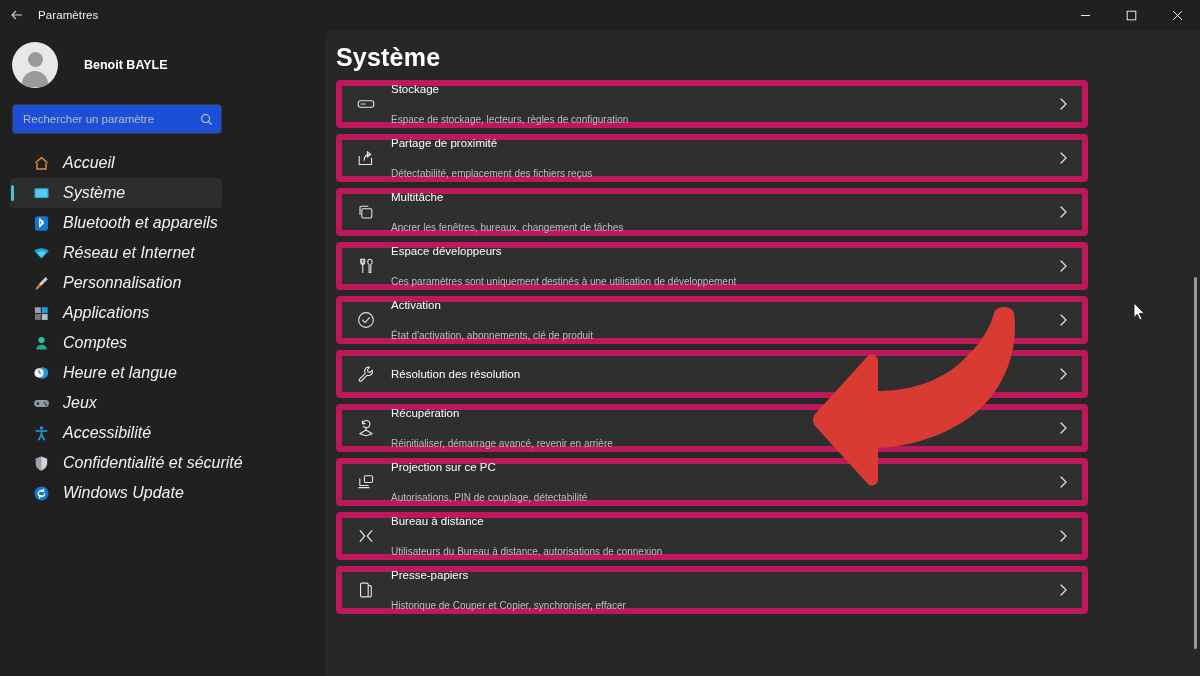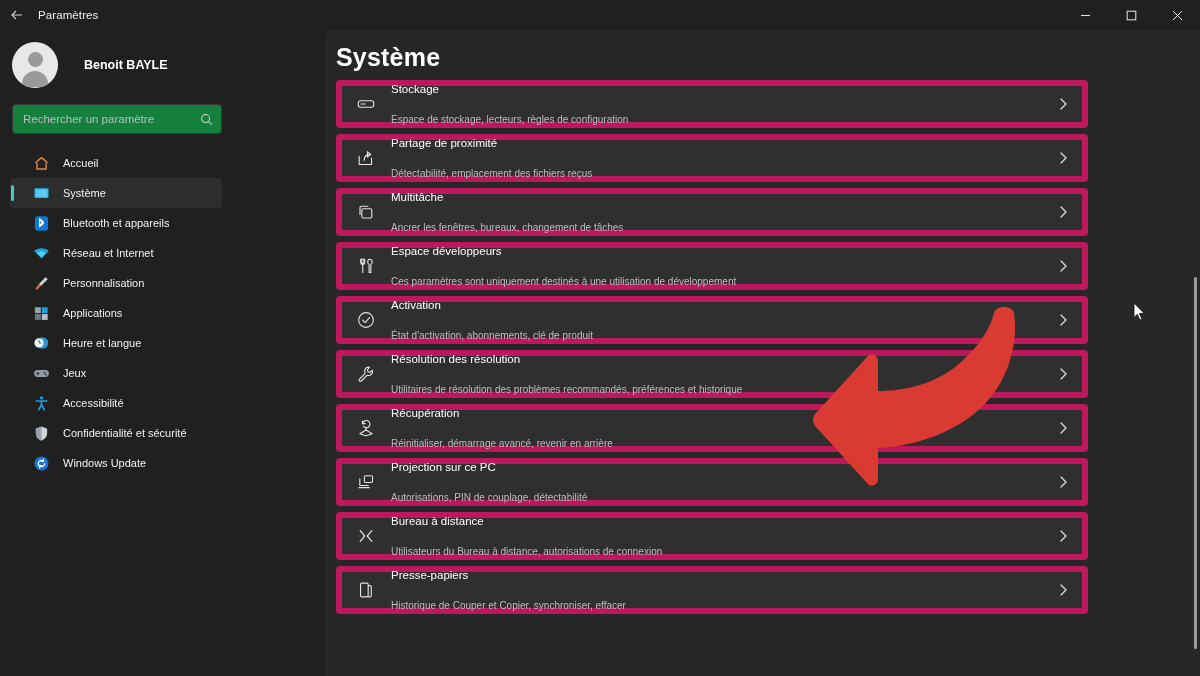--- a/index.html
+++ b/index.html
@@ -57,21 +57,21 @@
     margin-left: 14px; font-size: 12.5px; font-weight: bold; color: #ffffff; padding-left: 12px;
   }
 
   .caret-artifact {
     position: absolute; left: 202px; top: 84px; width: 2px; height: 19px;
     background: #d8d8d8;
   }
 
   .searchbox {
     position: absolute; left: 12px; top: 74px; width: 210px; height: 30px;
-    background: #15803d; border: 1px solid #3a3a3a; border-radius: 4px;
+    background: #1d4ed8; border: 1px solid #3a3a3a; border-radius: 4px;
     display: flex; align-items: center; padding: 0 8px 0 10px;
   }
   .searchbox input {
     flex: 1; background: transparent; border: none; outline: none;
     color: #cbcbcb; font-size: 11.5px; font-family: "Liberation Sans", sans-serif;
   }
   .searchbox input::placeholder { color: #bdbdbd; }
   .search-icon { color: #d0d0d0; display: flex; align-items: center; }
 
   .navlist { position: absolute; left: 10px; top: 118px; width: 212px; }
@@ -82,21 +82,21 @@
   .navitem + .navitem { margin-top: 0; }
   .navitem.selected { background: #2d2d2d; }
   .navitem.selected::before {
     content: ""; position: absolute; left: 1px; top: 7px;
     width: 3px; height: 16px; border-radius: 2px; background: #4cc2ce;
   }
   .nav-icon {
     width: 18px; height: 18px; flex: none; display: flex;
     align-items: center; justify-content: center; margin-right: 13px;
   }
-  .nav-label { font-size: 11px; color: #f2f2f2; white-space: nowrap; }
+  .nav-label { font-size: 16px; color: #f2f2f2; white-space: nowrap; font-style: italic; }
 
   
   .navitem { margin-bottom: 0px; }
   .navlist .navitem { margin-top: 0; }
   .navlist .navitem:not(:first-child) { margin-top: 0px; }
 
   
   .main {
     position: absolute; left: 325px; top: 30px; width: 875px; height: 646px;
     background: #272727;
@@ -260,20 +260,29 @@
           <svg width="17" height="17" viewBox="0 0 18 18">
             <rect x="2" y="2.4" width="6.2" height="6.2" fill="#9aa3ad"></rect>
             <rect x="2" y="9.6" width="6.2" height="6.2" fill="#6f7982"></rect>
             <rect x="9.3" y="9.6" width="6.2" height="6.2" fill="#b6bfc8"></rect>
             <rect x="9.3" y="2.4" width="6.2" height="6.2" fill="#1f9de0"></rect>
           </svg>
         </span>
         <span class="nav-label">Applications</span>
       </div>
 
+      <div class="navitem">
+        <span class="nav-icon">
+          <svg width="17" height="17" viewBox="0 0 18 18">
+            <circle cx="9" cy="5.3" r="3.3" fill="#2bbf9e"></circle>
+            <path d="M3.4 15.4c0-3.1 2.5-5 5.6-5s5.6 1.9 5.6 5z" fill="#1fa98b"></path>
+          </svg>
+        </span>
+        <span class="nav-label">Comptes</span>
+      </div>
 
       <div class="navitem">
         <span class="nav-icon">
           <svg width="17" height="17" viewBox="0 0 18 18">
             <circle cx="10" cy="8.4" r="6.1" fill="#2098d8"></circle>
             <circle cx="6.4" cy="8.4" r="5" fill="#dfe5ea"></circle>
             <circle cx="6.4" cy="8.4" r="3.9" fill="#f4f7f9"></circle>
             <path d="M6.4 5.6v2.9h2.2" stroke="#4a5a66" stroke-width="1" fill="none" stroke-linecap="round"></path>
           </svg>
         </span>
@@ -430,21 +439,20 @@
       </div>
 
       <div class="card">
         <span class="card-icon">
           <svg width="20" height="20" viewBox="0 0 22 22" fill="none" stroke="currentColor" stroke-width="1.2" stroke-linecap="round" stroke-linejoin="round">
             <path d="M14.8 3.6a4.3 4.3 0 0 0-4.6 6.6L3.8 16.6a1.5 1.5 0 0 0 2.1 2.1l6.4-6.4a4.3 4.3 0 0 0 5.6-5.5l-2.4 2.4-2.3-.6-.6-2.3z"></path>
           </svg>
         </span>
         <div class="card-text">
           <div class="card-title">Résolution des résolution</div>
-          <div class="card-sub">Utilitaires de résolution des problèmes recommandés, préférences et historique</div>
         </div>
         <span class="chevron">
           <svg width="9" height="13" viewBox="0 0 9 13" fill="none" stroke="currentColor" stroke-width="1.3" stroke-linecap="round" stroke-linejoin="round">
               <path d="M2 1.5l5 5-5 5"></path>
             </svg>
         </span>
       </div>
 
       <div class="card">
         <span class="card-icon">

